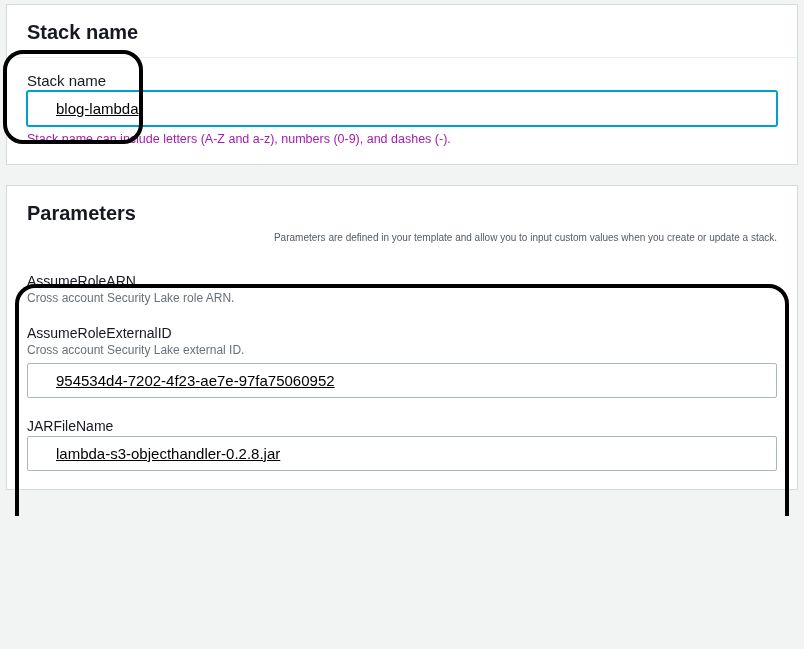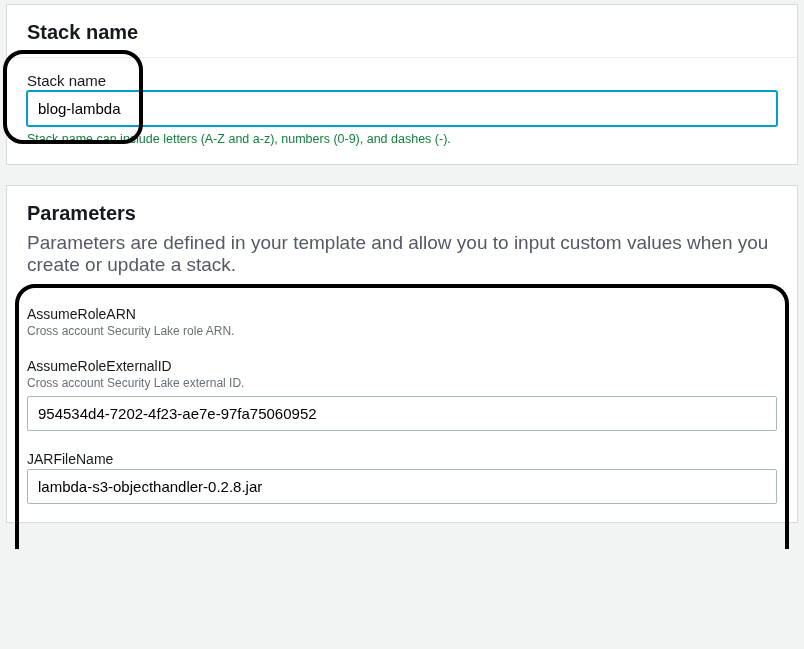--- a/index.html
+++ b/index.html
@@ -27,56 +27,58 @@
     border-bottom: 1px solid #eaeded;
   }
   .panel-header.no-divider { border-bottom: none; }
   .panel-title {
     font-size: 20px;
     font-weight: 700;
     margin: 0;
     line-height: 1.3;
   }
   .panel-subtitle {
-    font-size: 19px;
+    font-size: 10px;
     color: #545b64;
     margin-top: 6px;
+    text-align: right;
   }
   .panel-body {
     padding: 14px 20px 18px 20px;
   }
   .field-label {
     font-size: 15px;
     font-weight: 400;
     color: #16191f;
     margin-bottom: 2px;
   }
   .field-sublabel {
     font-size: 12px;
     color: #687078;
     margin-bottom: 6px;
   }
   .text-input {
     width: 100%;
-    padding: 6px 10px;
+    padding: 6px 28px;
     font-size: 15px;
     font-family: inherit;
     border: 1px solid #aab7b8;
     border-radius: 2px;
     background: #ffffff;
     line-height: 1.4;
+    text-decoration: underline;
   }
   .text-input.focused {
     border: 1px solid #00a1c9;
     box-shadow: 0 0 0 1px #00a1c9;
     outline: none;
   }
   .helper-text {
     font-size: 12.5px;
-    color: #15803d;
+    color: #a21caf;
     margin-top: 6px;
   }
   .param-group {
     margin-bottom: 20px;
   }
   .param-group:last-child { margin-bottom: 0; }
   .param-name {
     font-size: 14px;
     color: #16191f;
     margin-bottom: 2px;

